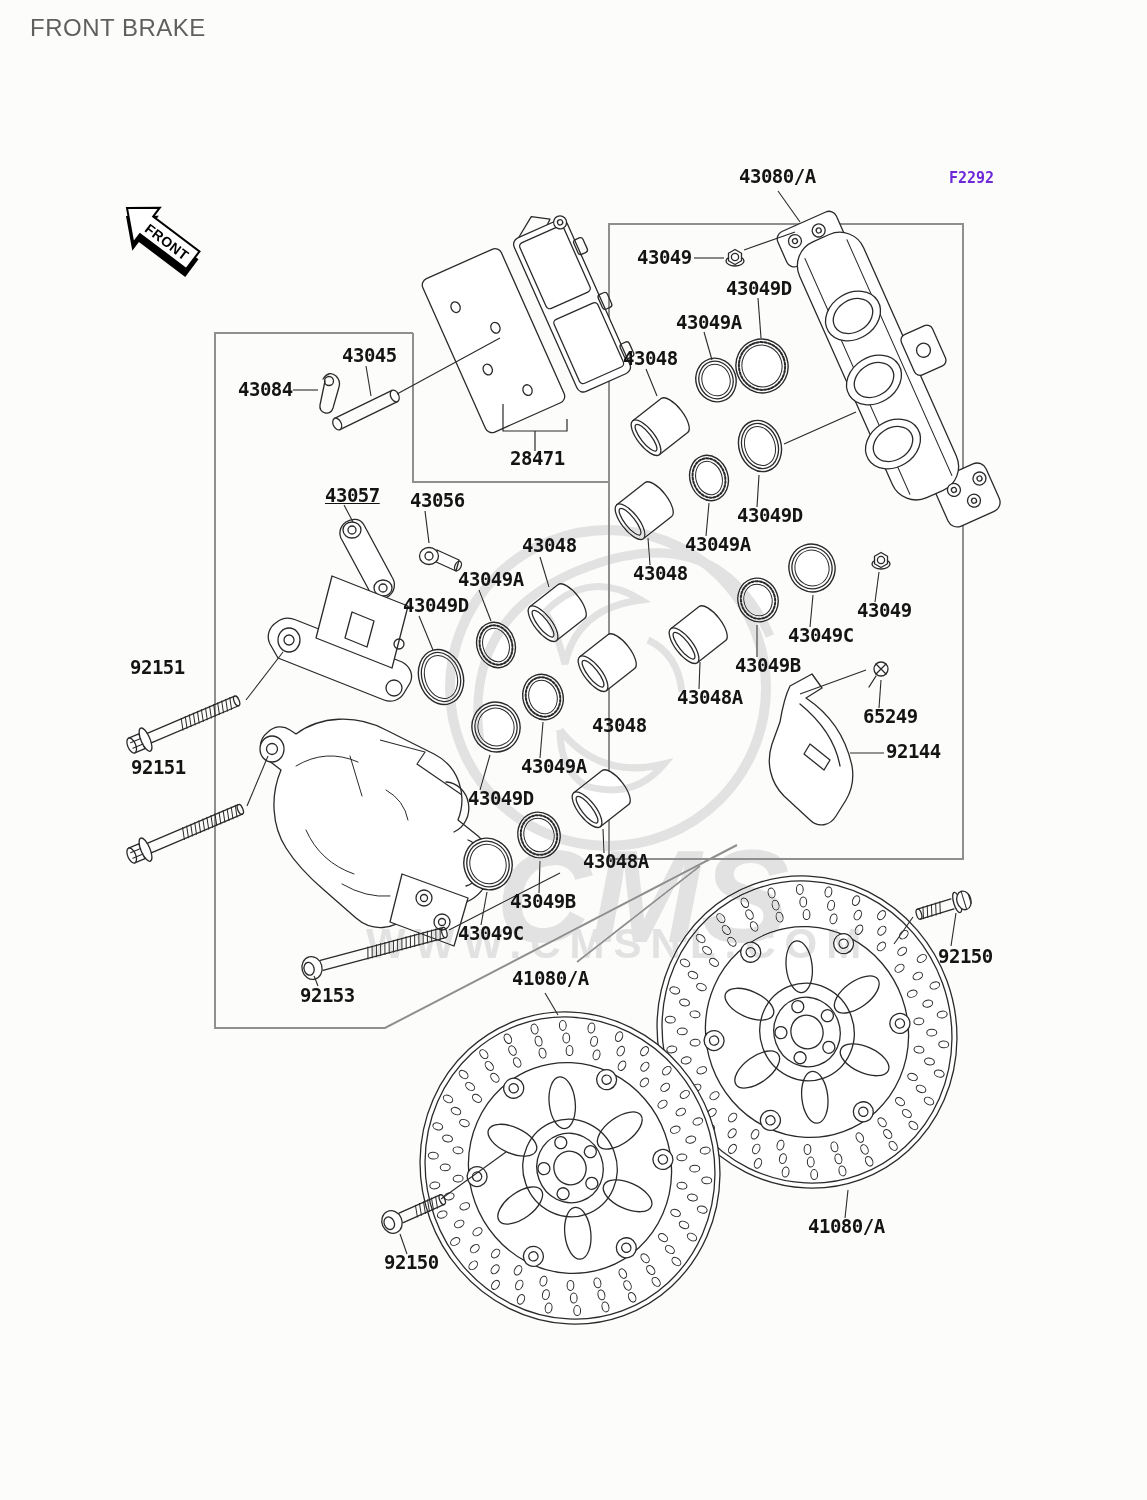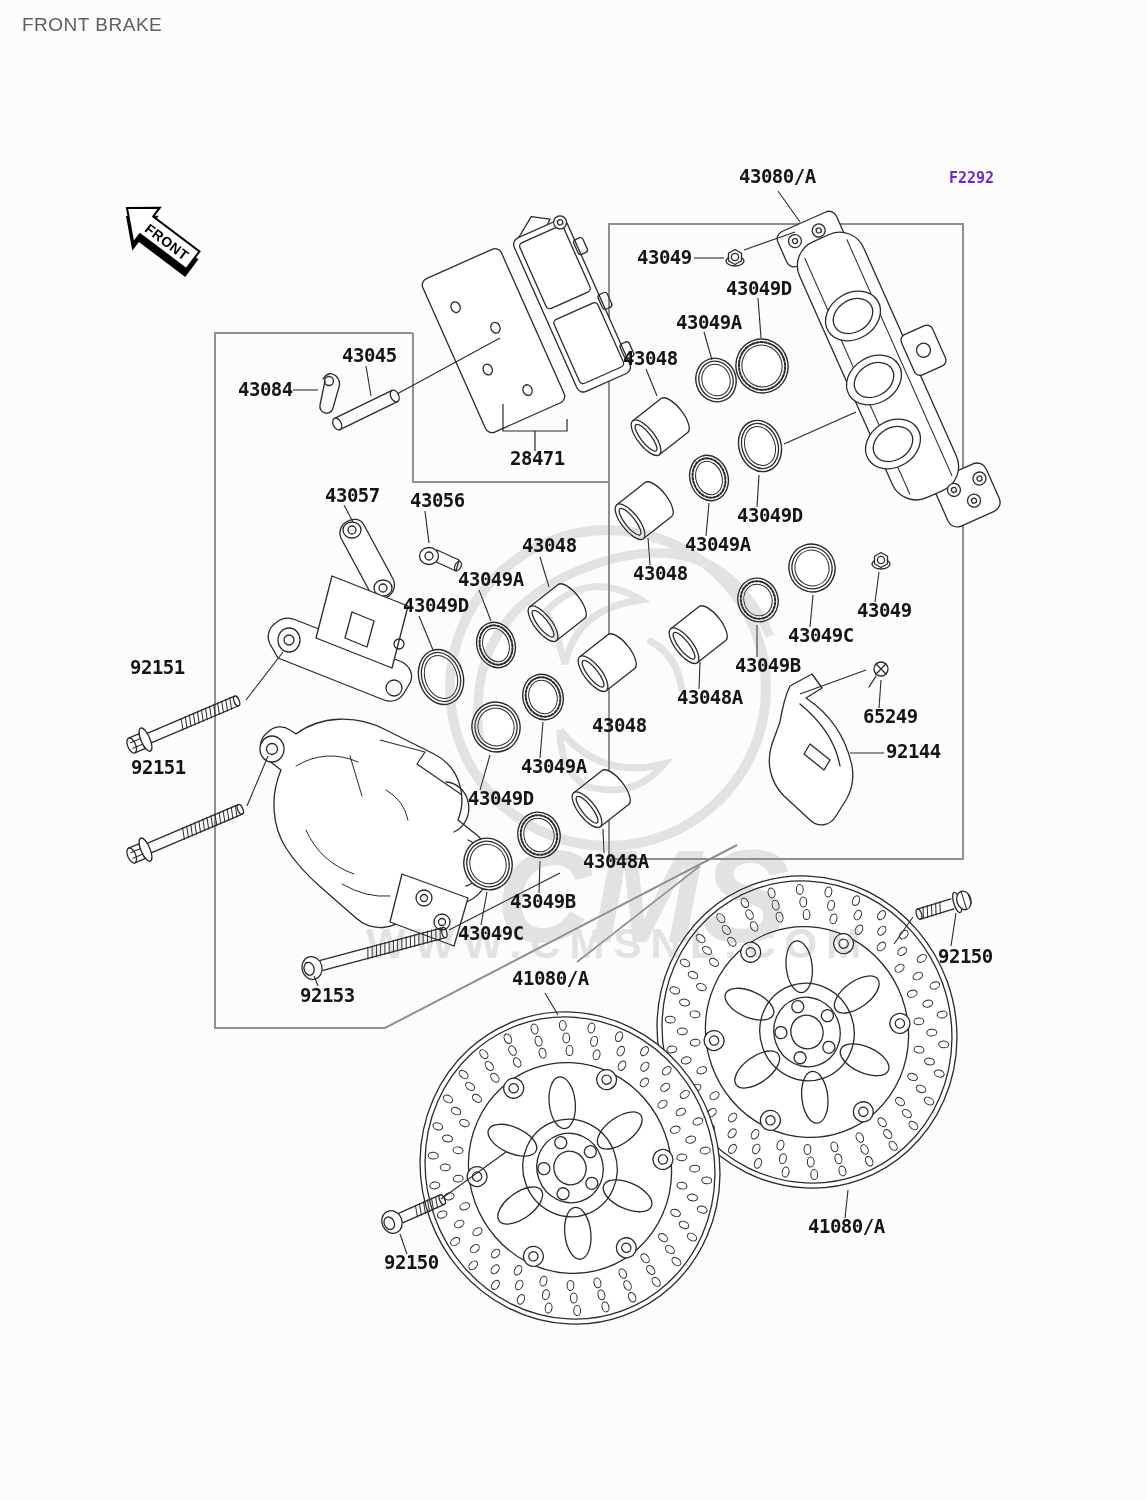--- a/index.html
+++ b/index.html
@@ -2,21 +2,21 @@
 <html style="--footer: #cc0000; --title: #5f5f5f; --label: #141414; --line: #2a2a2a; --box: #8f8f8f; --wm: #e2e2e2;"><head>
 <meta charset="utf-8">
 <style>
   :root{
     --label:#141414; --line:#2a2a2a; --box:#8f8f8f; --wm:#e2e2e2;
     --title:#5f5f5f; --footer:#cc0000; --bg:#fcfcfa;
   }
   html,body{margin:0;padding:0;background:var(--bg);}
   .page{position:relative;width:1147px;height:1500px;background:var(--bg);overflow:hidden;
         font-family:"Liberation Sans",sans-serif;}
-  .page-title{position:absolute;left:22px;top:14px;font-size:19px;letter-spacing:.5px;
+  .page-title{position:absolute;left:30px;top:14px;font-size:24px;letter-spacing:.5px;
         color:var(--title);font-family:"Liberation Sans",sans-serif;}
   .fig-code{position:absolute;left:949px;top:169px;font:bold 15px "DejaVu Sans Mono",monospace;
         color:#6d28d9;letter-spacing:0;}
   #art{position:absolute;left:0;top:0;}
   .plabel{position:absolute;font:bold 19px "DejaVu Sans Mono",monospace;color:var(--label);
         letter-spacing:-.5px;white-space:pre;cursor:pointer;line-height:1;}
   .footer{position:absolute;left:0;right:0;top:1446px;text-align:center;}
   .footer span{display:inline-block;font-family:"Liberation Sans",sans-serif;font-size:35px;
         letter-spacing:2.5px;color:var(--footer);transform:scaleY(1.05);cursor:pointer;}
   text{font-family:"Liberation Sans",sans-serif;}
@@ -614,21 +614,21 @@
 
   <div id="labels">
       <div class="plabel" style="left: 739px; top: 167px;">43080/A</div>
       <div class="plabel" style="left: 637px; top: 248px;">43049</div>
       <div class="plabel" style="left: 726px; top: 279px;">43049D</div>
       <div class="plabel" style="left: 676px; top: 313px;">43049A</div>
       <div class="plabel" style="left: 623px; top: 349px;">43048</div>
       <div class="plabel" style="left: 342px; top: 346px;">43045</div>
       <div class="plabel" style="left: 238px; top: 380px;">43084</div>
       <div class="plabel" style="left: 510px; top: 449px;">28471</div>
-      <div class="plabel" style="left: 325px; top: 486px;">43057</div>
+      <div class="plabel" style="left: 325px; top: 486px; text-decoration: underline;">43057</div>
       <div class="plabel" style="left: 410px; top: 491px;">43056</div>
       <div class="plabel" style="left: 737px; top: 506px;">43049D</div>
       <div class="plabel" style="left: 522px; top: 536px;">43048</div>
       <div class="plabel" style="left: 685px; top: 535px;">43049A</div>
       <div class="plabel" style="left: 633px; top: 564px;">43048</div>
       <div class="plabel" style="left: 458px; top: 570px;">43049A</div>
       <div class="plabel" style="left: 403px; top: 596px;">43049D</div>
       <div class="plabel" style="left: 857px; top: 601px;">43049</div>
       <div class="plabel" style="left: 788px; top: 626px;">43049C</div>
       <div class="plabel" style="left: 735px; top: 656px;">43049B</div>

